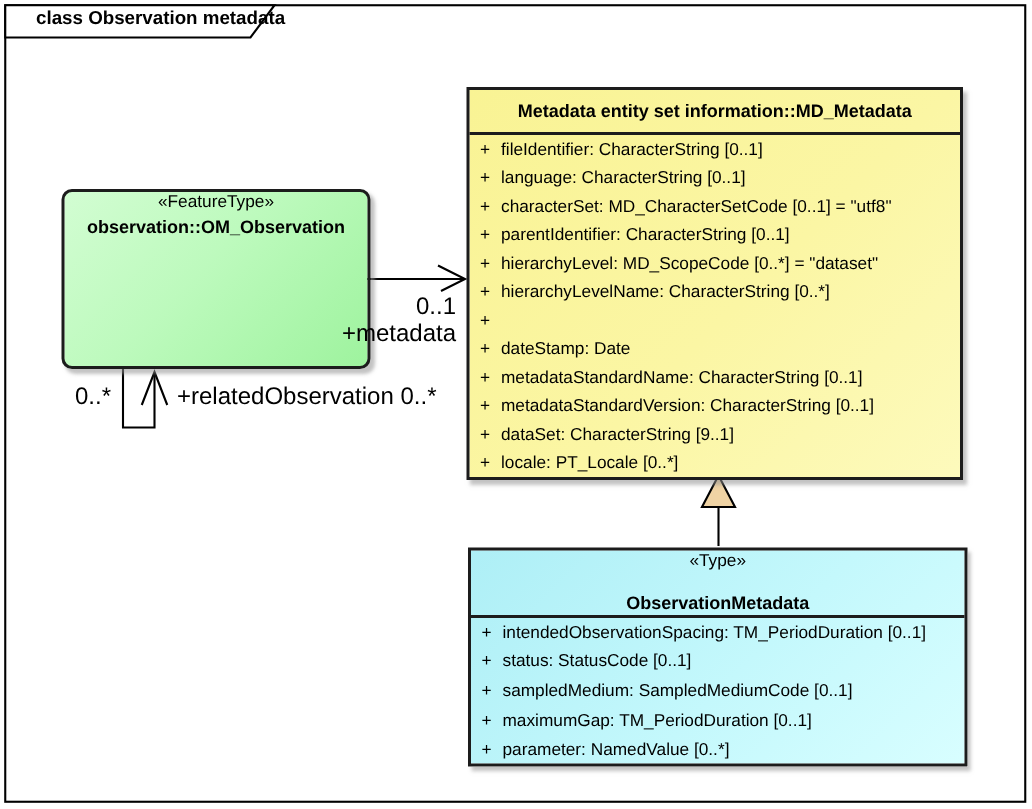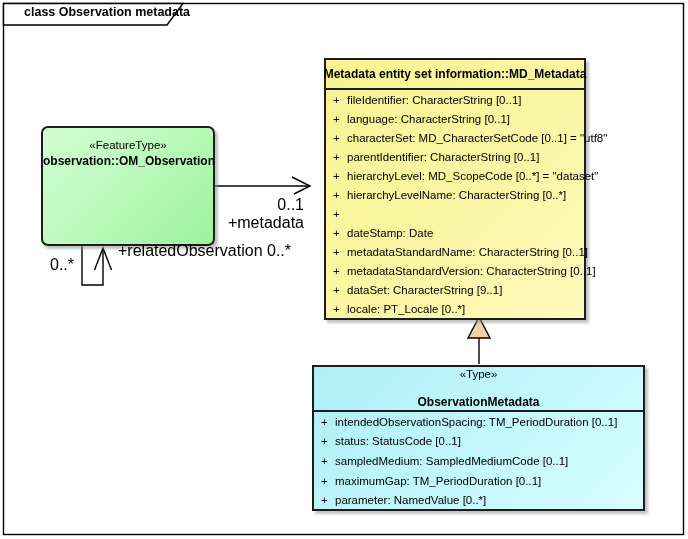--- a/index.html
+++ b/index.html
@@ -7,31 +7,31 @@
   body { font-family: "Liberation Sans", sans-serif; color:#000; }
   #canvas { position: relative; width: 688px; height: 539px; background:#fff; overflow:hidden; }
   svg.overlay { position:absolute; left:0; top:0; width:688px; height:539px; }
 
   .frame-tab-label { position:absolute; left:24px; top:5px; font-size:12.5px; font-weight:bold; white-space:nowrap; }
 
   .uml-box { position:absolute; border:2px solid #1c1c1c; box-shadow: 2.5px 3px 2.5px rgba(145,145,145,0.55); }
 
   
   #box-om-observation {
-    left:41px; top:126px; width:174px; height:120px;
+    left:41px; top:126px; width:206px; height:120px;
     border-radius:7px;
     background: linear-gradient(135deg, #d2fdd2 0%, #bdfabd 45%, #9ef39e 100%);
-    text-align:center; padding-top:10px;
+    text-align:center; 
   }
   .stereotype { font-size:11.5px; line-height:15px; white-space:nowrap; }
   .class-name { font-size:12px; font-weight:bold; line-height:16px; white-space:nowrap; }
 
   
   #box-md-metadata {
-    left:324px; top:58px; width:262px; height:262px;
+    left:311px; top:58px; width:331px; height:262px;
     background: linear-gradient(135deg, #f9f394 0%, #fbf6a4 55%, #fdfabc 100%);
   }
   #box-md-metadata .box-header { height:30px; border-bottom:2px solid #1c1c1c;
     display:flex; align-items:center; justify-content:center; }
   #box-md-metadata .box-header .class-name { font-size:12px; }
 
   
   #box-observation-metadata {
     left:312px; top:365px; width:333px; height:146px;
     background: linear-gradient(135deg, #aeeff6 0%, #c4f8fc 55%, #d8feff 100%);
@@ -163,15 +163,15 @@
       <div class="attr-row">
           <span class="attr-vis">+</span>
           <span class="attr-text">parameter: NamedValue [0..*]</span>
         </div>
     </div>
   </div>
 
   <div class="edge-label align-right" style="left:240px; top:196px; width:64px;">0..1</div>
   <div class="edge-label align-right" style="left:200px; top:214px; width:104px;">+metadata</div>
   <div class="edge-label" style="left:50px; top:256px;">0..*</div>
-  <div class="edge-label" style="left:118px; top:242px;">+relatedObservation 0..*</div>
+  <div class="edge-label" style="left:118px; top:256px;">+relatedObservation 0..*</div>
 
 </div>
 
 </body></html>

